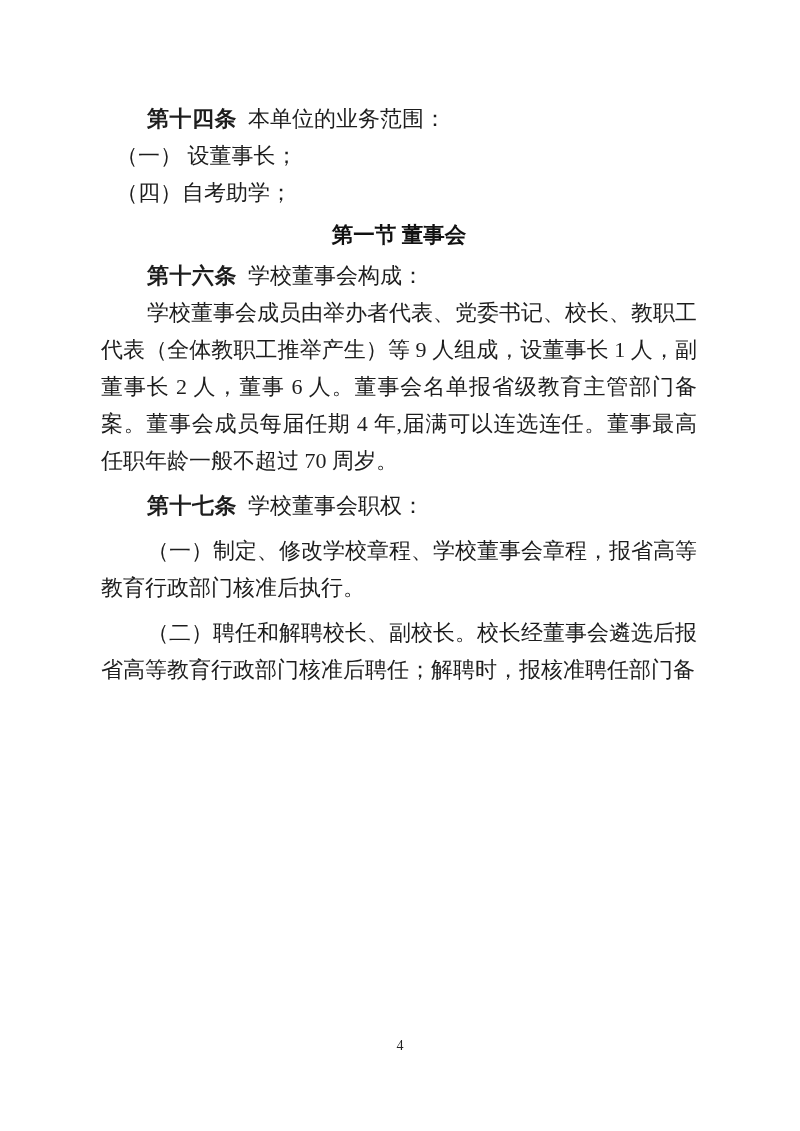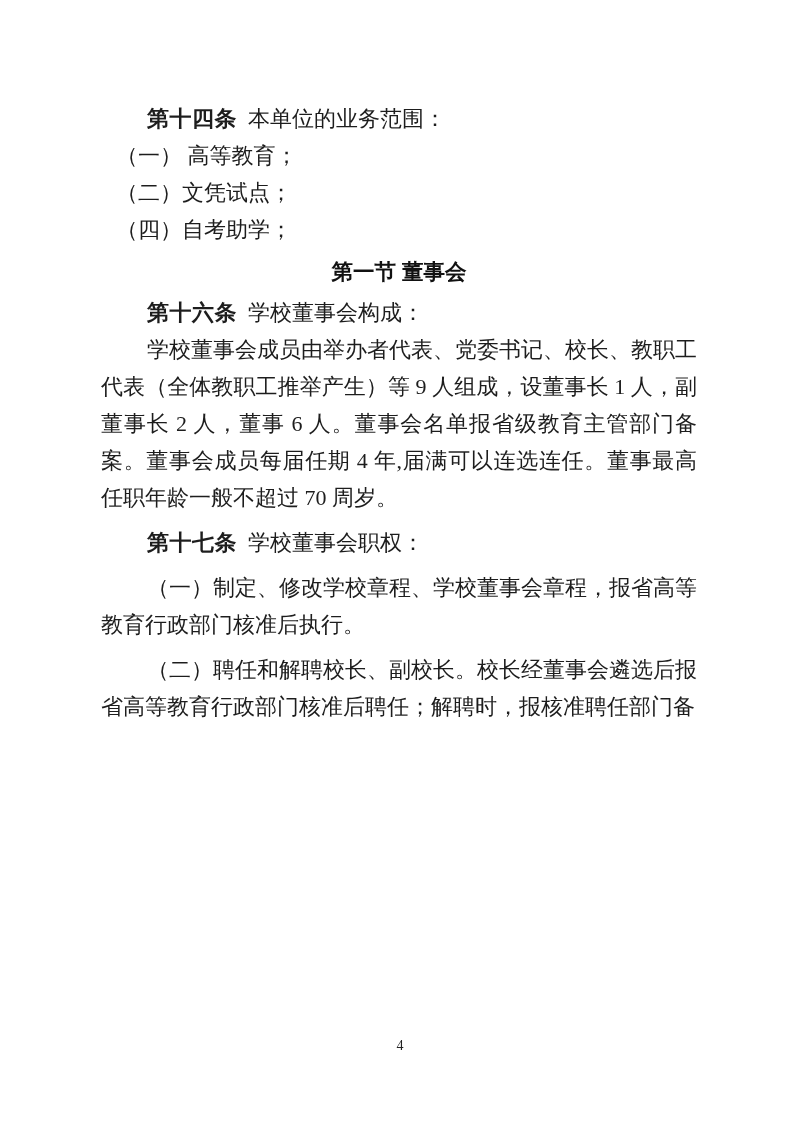--- a/index.html
+++ b/index.html
@@ -43,21 +43,21 @@
     text-align: center;
     font-family: "Liberation Sans", sans-serif;
     font-weight: 700;
     font-size: 23px;
     line-height: 40px;
     color: #111111;
   }
   .section-heading {
     margin: 4px 0 2px 0;
     text-align: center;
-    font-family: Liberation Sans, sans-serif;
+    font-family: Liberation Serif, serif;
     font-weight: 700;
     font-size: 21.5px;
     line-height: 40px;
     color: #111111;
   }
   .sp-before-sm { margin-top: 8px; }
   .sp-before-xs { margin-top: 8px; }
   .page-number {
     position: absolute;
     top: 1036px;
@@ -70,22 +70,21 @@
     letter-spacing: 0;
   }
 </style>
 </head>
 <body>
 
 <div class="page">
 
   <p class="para indent-2"><span class="article-label">第十四条</span><span>本单位的业务范围：</span></p>
 
-  <p class="para item-small-indent">（一） 高等教育；</p>
-  <p class="para item-small-indent">（二）文凭试点；</p>
+  <p class="para item-small-indent">（一） 设董事长；</p>
   <p class="para item-small-indent">（四）自考助学；</p>
 
   <h3 class="section-heading">第一节 董事会</h3>
 
 
   <p class="para indent-2"><span class="article-label">第十六条</span><span>学校董事会构成：</span></p>
 
   <p class="para indent-2">学校董事会成员由举办者代表、党委书记、校长、教职工代表（全体教职工推举产生）等 9 人组成，设董事长 1 人，副董事长 2 人，董事 6 人。董事会名单报省级教育主管部门备案。董事会成员每届任期 4 年,届满可以连选连任。董事最高任职年龄一般不超过 70 周岁。</p>
 
   <p class="para indent-2 sp-before-sm"><span class="article-label">第十七条</span><span>学校董事会职权：</span></p>

